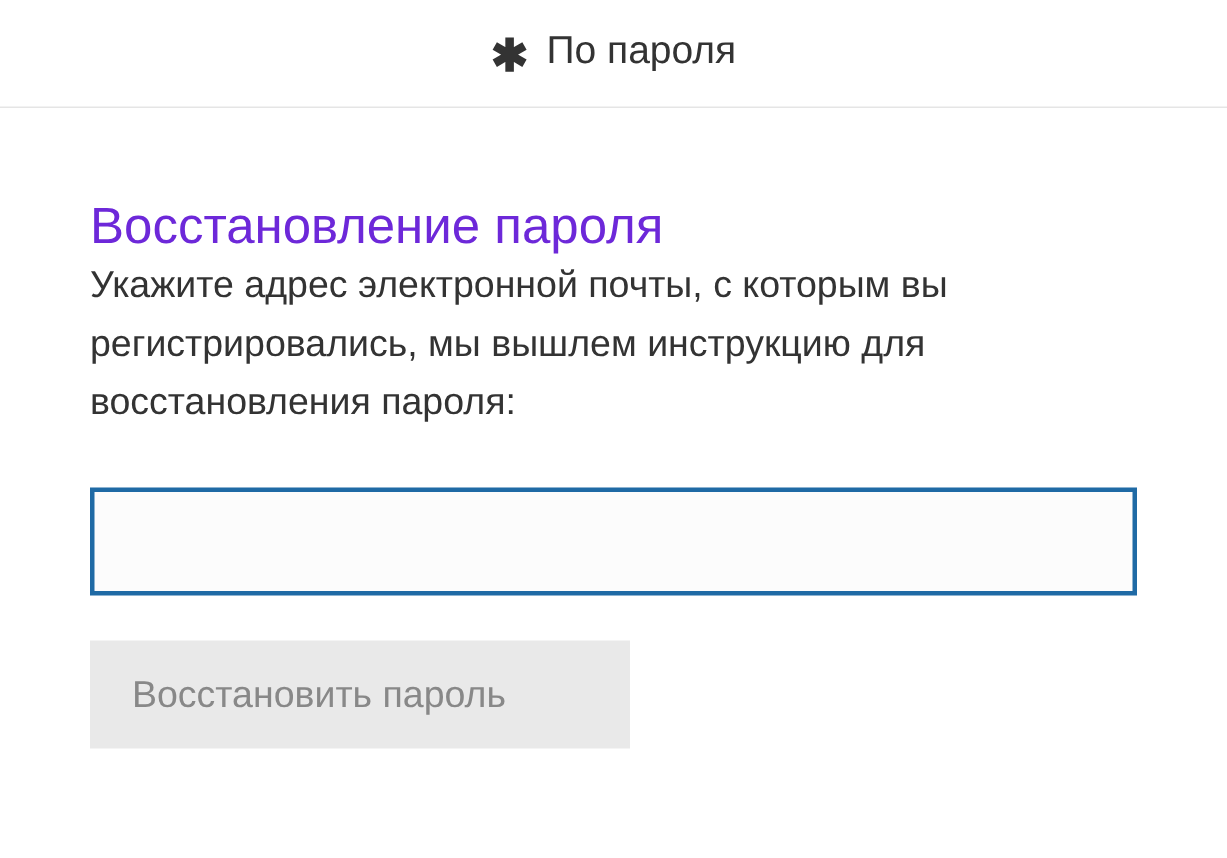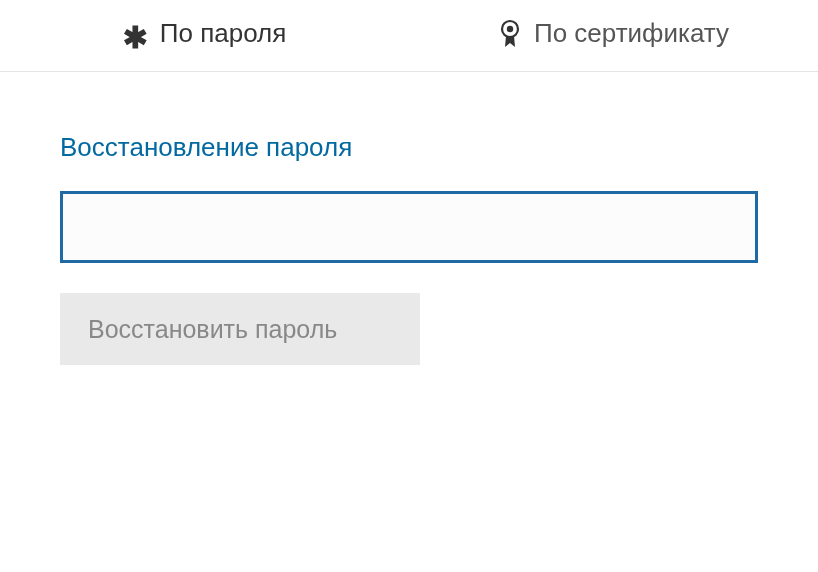--- a/index.html
+++ b/index.html
@@ -37,24 +37,23 @@
   }
   .icon-cert svg {
     width: 24px;
     height: 30px;
     display: block;
   }
   .main {
     padding: 60px 60px 0 60px;
   }
   .heading {
-    font-size: 26px;
+    font-size: 34px;
     font-weight: 400;
-    color: #0369a1;
-    margin-bottom: 28px;
+    color: #6d28d9;
   }
   .desc {
     font-size: 25px;
     line-height: 1.55;
     color: #333;
     margin-bottom: 38px;
     max-width: 660px;
   }
   .email-input {
     width: 698px;
@@ -83,31 +82,22 @@
   }
 </style>
 </head>
 <body>
 
 <div class="tabs">
   <div class="tab">
     <span class="icon-asterisk">✱</span>
     <span class="tab-label">По пароля</span>
   </div>
-  <div class="tab inactive">
-    <span class="icon-cert">
-      <svg viewBox="0 0 24 30">
-        <circle cx="12" cy="10" r="8" fill="none" stroke="#333" stroke-width="2.2"></circle>
-        <circle cx="12" cy="10" r="3.2" fill="#333"></circle>
-        <path d="M8 17 L7 28 L12 24 L17 28 L16 17" fill="#333"></path>
-      </svg>
-    </span>
-    <span class="tab-label">По сертификату</span>
-  </div>
 </div>
 
 <div class="main">
   <h1 class="heading">Восстановление пароля</h1>
+  <p class="desc">Укажите адрес электронной почты, с которым вы регистрировались, мы вышлем инструкцию для восстановления пароля:</p>
   <input type="text" class="email-input" autofocus="" value="" style="">
   <button class="submit-btn">
     <span>Восстановить пароль</span>
   </button>
 </div>
 
 </body></html>

